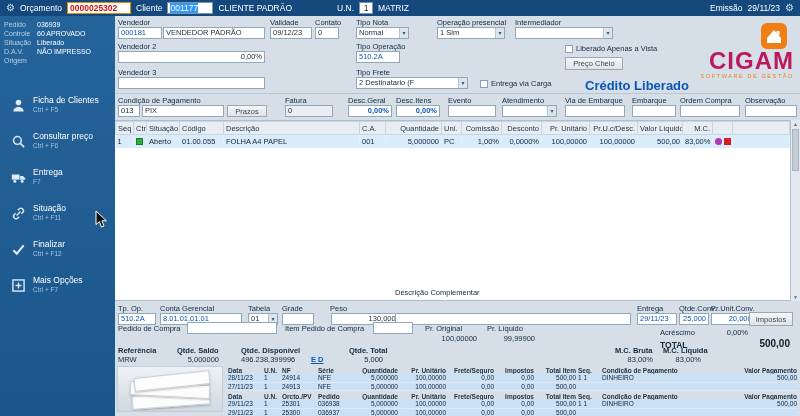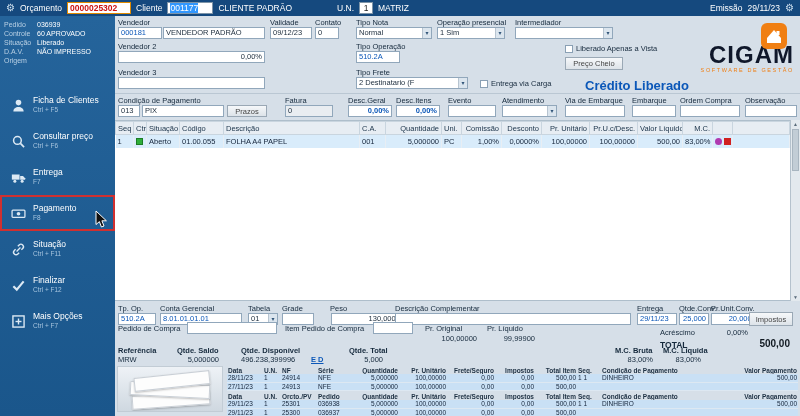--- a/index.html
+++ b/index.html
@@ -58,21 +58,21 @@
 .sb .dn{position:absolute;bottom:0;left:0;width:9px}
 
 .ht{border-collapse:collapse;table-layout:fixed;width:100%;font-size:6.5px}
 .ht th{text-align:left;font-weight:bold;color:#1c2f42;padding:0 1px;white-space:nowrap;overflow:hidden;height:8px}
 .ht td{background:#c9e0f5;padding:0 1px;white-space:nowrap;overflow:hidden;height:8px;border-bottom:1px solid #dde8f2;color:#14243a}
 .ht th:nth-child(n+5):nth-child(-n+9),.ht td:nth-child(n+5):nth-child(-n+9),
 .ht th:nth-child(12),.ht td:nth-child(12){text-align:right}
 
 .logo{position:absolute;right:6px;top:6px;width:128px;text-align:right}
 .logo-ic{position:absolute;right:6px;top:0}
-.logo-text{font-size:24px;font-weight:bold;color:#0f172a;letter-spacing:1px;margin-top:22px;line-height:22px}
+.logo-text{font-size:24px;font-weight:bold;color:#be185d;letter-spacing:1px;margin-top:28px;line-height:22px}
 .logo-tag{font-size:5.5px;color:#f07f13;letter-spacing:1.6px;margin-top:1px}
 
 .pimg{position:absolute;left:2px;top:350px;width:106px;height:46px;background:linear-gradient(180deg,#eef2f6,#cfd8e0);overflow:hidden;border:1px solid #c2ccd5}
 .sheet{position:absolute;background:#fdfdfd;border:1px solid #c9cfd6;box-shadow:0 1px 2px rgba(0,0,0,.25)}
 .cursor{position:absolute;z-index:50}
 .total-val{font-size:10px;font-weight:bold;color:#101820}
 </style>
 </head>
 <body>
 
@@ -143,30 +143,20 @@
             <rect x="0.8" y="4.2" width="7.2" height="4.8" fill="#dce9f4"></rect>
             <path d="M8.6 5.6h2.6l2 2v1.4H8.6z" fill="#dce9f4"></path>
             <circle cx="3.6" cy="10.6" r="1.4" fill="#dce9f4"></circle>
             <circle cx="10.4" cy="10.6" r="1.4" fill="#dce9f4"></circle>
           </svg>
         <span class="mil">
             <span class="ml">Entrega</span>
             <span class="ms">F7</span>
           </span>
       </div>
-      <div class="mi hl">
-        <svg viewBox="0 0 14 14">
-            <rect x="1" y="3.8" width="12" height="6.8" rx="0.8" fill="none" stroke="#dce9f4" stroke-width="1.2"></rect>
-            <circle cx="7" cy="7.2" r="1.7" fill="#dce9f4"></circle>
-          </svg>
-        <span class="mil">
-            <span class="ml">Pagamento</span>
-            <span class="ms">F8</span>
-          </span>
-      </div>
       <div class="mi">
         <svg viewBox="0 0 14 14">
             <path d="M5.2 8.8 8.8 5.2" stroke="#dce9f4" stroke-width="1.2"></path>
             <path d="M6.4 4l1.2-1.2a2.3 2.3 0 0 1 3.3 3.3L9.7 7.3" fill="none" stroke="#dce9f4" stroke-width="1.3"></path>
             <path d="M7.6 10l-1.2 1.2a2.3 2.3 0 0 1-3.3-3.3L4.3 6.7" fill="none" stroke="#dce9f4" stroke-width="1.3"></path>
           </svg>
         <span class="mil">
             <span class="ml">Situação</span>
             <span class="ms">Ctrl + F11</span>
           </span>
@@ -197,21 +187,21 @@
   <div class="main">
 
     <span class="lbl abs" style="left:3px;top:2px">Vendedor</span>
     <div class="inp blue abs" style="left:3px;top:11px;width:44px">000181</div>
     <div class="inp abs" style="left:48px;top:11px;width:102px">VENDEDOR PADRÃO</div>
     <span class="lbl abs" style="left:155px;top:2px">Validade</span>
     <div class="inp abs" style="left:155px;top:11px;width:42px">09/12/23</div>
     <span class="lbl abs" style="left:200px;top:2px">Contato</span>
     <div class="inp abs" style="left:200px;top:11px;width:24px">0</div>
     <span class="lbl abs" style="left:241px;top:2px">Tipo Nota</span>
-    <div class="inp dd abs" style="left:241px;top:11px;width:76px">
+    <div class="inp dd abs" style="left:241px;top:11px;width:53px">
         <span>Normal</span>
         <span class="arr">▾</span>
       </div>
     <span class="lbl abs" style="left:322px;top:2px">Operação presencial</span>
     <div class="inp dd abs" style="left:322px;top:11px;width:68px">
         <span>1 Sim</span>
         <span class="arr">▾</span>
       </div>
     <span class="lbl abs" style="left:400px;top:2px">Intermediador</span>
     <div class="inp dd abs" style="left:400px;top:11px;width:98px">
@@ -344,21 +334,21 @@
     <div class="inp blue abs" style="left:45px;top:297px;width:82px">8.01.01.01.01</div>
     <span class="lbl abs" style="left:133px;top:288px">Tabela</span>
     <div class="inp dd abs" style="left:133px;top:297px;width:30px">
         <span>01</span>
         <span class="arr">▾</span>
       </div>
     <span class="lbl abs" style="left:167px;top:288px">Grade</span>
     <div class="inp abs" style="left:167px;top:297px;width:32px"></div>
     <span class="lbl abs" style="left:215px;top:288px">Peso</span>
     <div class="inp r abs" style="left:216px;top:297px;width:76px">130,00000</div>
-    <span class="lbl abs" style="left:280px;top:288px">Descrição Complementar</span>
+    <span class="lbl abs" style="left:280px;top:272px">Descrição Complementar</span>
     <div class="inp abs" style="left:280px;top:297px;width:236px"></div>
     <span class="lbl abs" style="left:522px;top:288px">Entrega</span>
     <div class="inp blue abs" style="left:522px;top:297px;width:40px">29/11/23</div>
     <span class="lbl abs" style="left:564px;top:288px">Qtde.Conv.</span>
     <div class="inp blue r abs" style="left:564px;top:297px;width:30px">25,000</div>
     <span class="lbl abs" style="left:596px;top:288px">Pr.Unit.Conv.</span>
     <div class="inp blue r abs" style="left:596px;top:297px;width:52px">20,00000</div>
     <div class="btn abs" style="left:634px;top:296px;width:44px;height:14px;line-height:13px">Impostos</div>
 
     <span class="lbl abs" style="left:3px;top:308px">Pedido de Compra</span>

